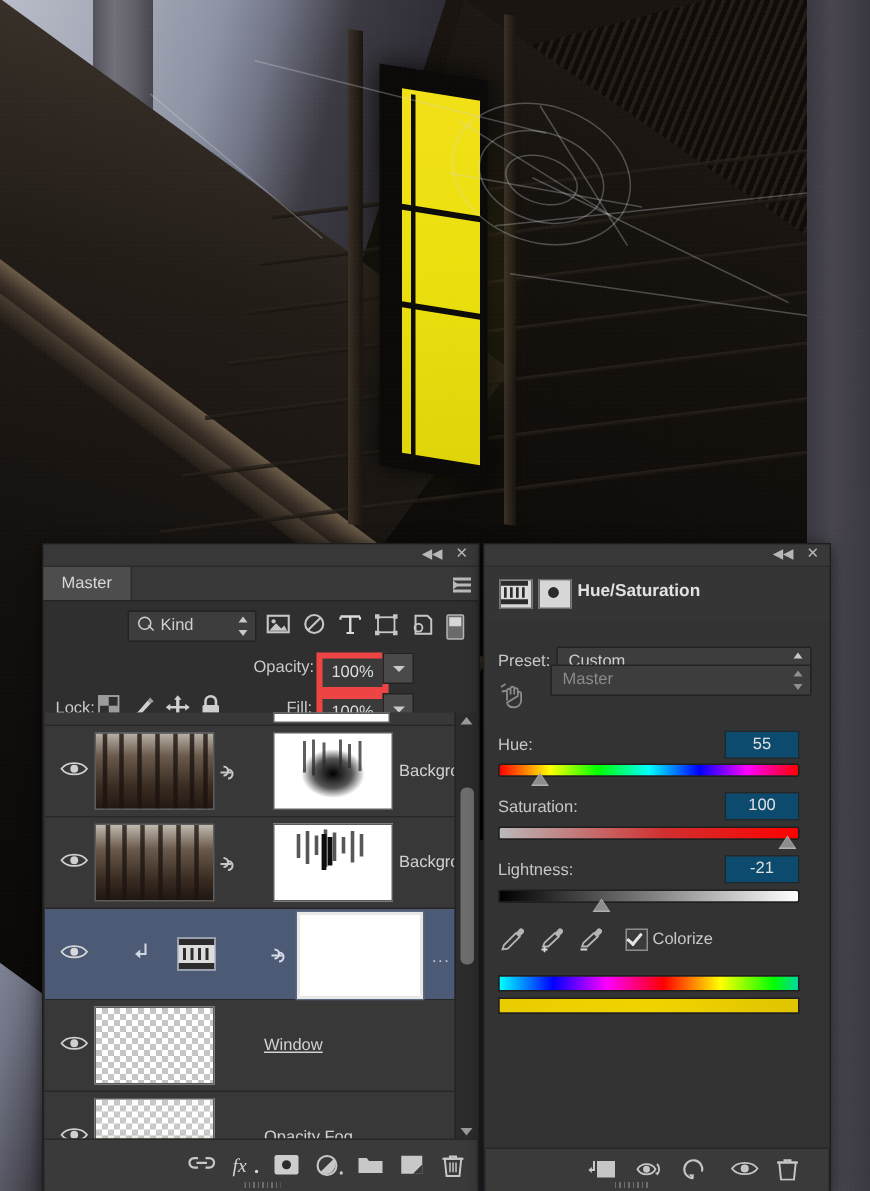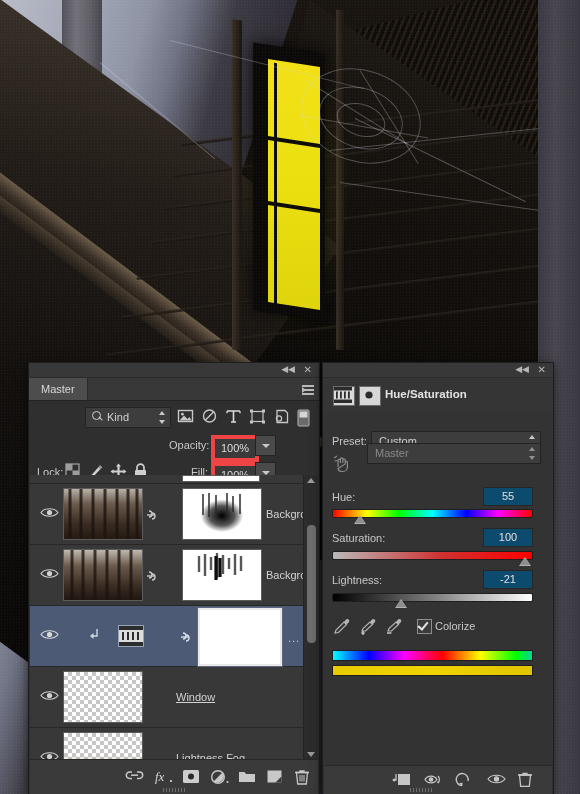--- a/index.html
+++ b/index.html
@@ -460,21 +460,21 @@
       <div class="layer">
         <div class="eye">
           <svg width="19" height="13" viewBox="0 0 19 13">
               <path d="M1 6.5 C4.5 1.5 14.5 1.5 18 6.5 C14.5 11.5 4.5 11.5 1 6.5 Z" fill="none" stroke="#d0d0d0" stroke-width="1.2"></path>
               <circle cx="9.5" cy="6.5" r="2.6" fill="#d0d0d0"></circle>
             </svg>
         </div>
         <div class="thumb checker" style="left:33px;top:4px;width:78px;height:50px;">
           <div style="position:absolute;inset:0;background:linear-gradient(180deg,rgba(170,150,130,0) 45%,rgba(163,143,122,.85) 72%,#8e7a66 100%);"></div>
         </div>
-        <span class="lname" style="left:146px;top:24px;">Lightness Fog</span>
+        <span class="lname" style="left:146px;top:24px;">Opacity Fog</span>
       </div>
     </div>
 
     <div class="scrollbar">
       <div class="sc-arrow" style="top:3px;border-bottom:5px solid #9a9a9a;"></div>
       <div class="scrollthumb" style="top:50px;height:118px;"></div>
       <div class="sc-arrow" style="bottom:3px;border-top:5px solid #9a9a9a;"></div>
     </div>
 
     <div class="botbar">

